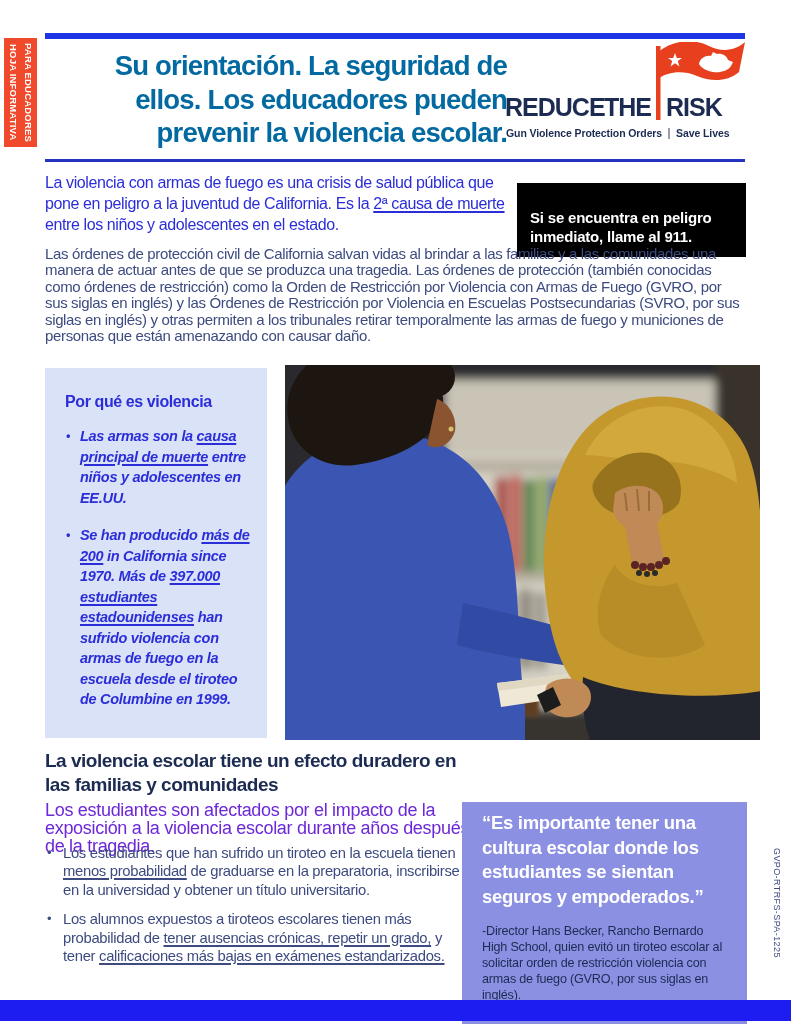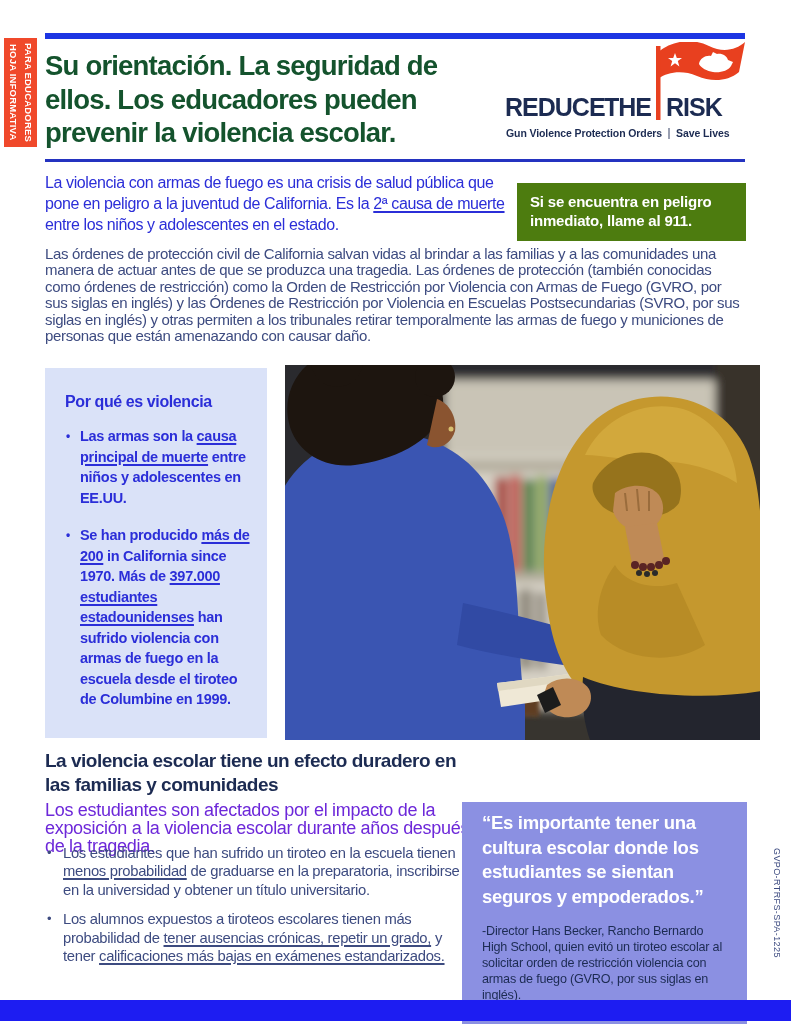--- a/index.html
+++ b/index.html
@@ -19,52 +19,53 @@
   .side-tab-inner { writing-mode:vertical-lr; color:#ffffff; font-weight:bold;
     font-size:9.5px; letter-spacing:0.2px; line-height:15px; text-align:center; }
 
   
   .rule-top   { position:absolute; left:45px; top:33px;  width:700px; height:6px; background:#1d35e3; }
   .rule-title { position:absolute; left:45px; top:159px; width:700px; height:3px; background:#2433c0; }
 
   .page-title {
     position:absolute; left:45px; top:49px; width:462px;
     font-size:27.5px; line-height:33.5px; font-weight:bold; letter-spacing:-0.8px;
-    color:#14532d;
+    color:#0369a1;
+    text-align:right;
   }
 
   
   .logo { position:absolute; left:505px; top:42px; width:240px; }
   .logo-tagline { display:flex; align-items:flex-end; margin-top:1px; padding-left:1px;
     color:#1c2b52; font-size:10.5px; font-weight:bold; letter-spacing:-0.1px; white-space:nowrap; }
   .logo-tagline .divider { width:2px; height:11px; background:#1c2b52; opacity:0.45; margin:0 6px; }
 
   
   .lede {
     position:absolute; left:45px; top:172px; width:472px;
     font-size:16px; line-height:21px; font-weight:normal; letter-spacing:-0.4px; color:#2b2ed8;
   }
   .alert-box {
     position:absolute; left:517px; top:183px; width:229px;
-    background:#4d7c0f; color:#ffffff; font-weight:bold;
-    font-size:15px; line-height:19px; padding:9px 13px 11px; letter-spacing:-0.2px;
+    background:#000000; color:#ffffff; font-weight:bold;
+    font-size:15px; line-height:19px; padding:25px 13px 11px; letter-spacing:-0.2px;
   }
 
   .overview {
     position:absolute; left:45px; top:246px; width:702px;
     font-size:15px; line-height:16.4px; letter-spacing:-0.35px; color:#3d4b80;
   }
 
   
   .why-box {
     position:absolute; left:45px; top:368px; width:222px; height:370px;
     background:#dae2f8; padding:25px 16px 0 20px;
   }
   .why-heading { font-size:16px; font-weight:bold; letter-spacing:-0.4px; color:#2b2ed8; margin-bottom:15px; }
-  .why-list { list-style:none; }
+  .why-list { list-style:none;font-style:italic; }
   .why-list li { position:relative; padding-left:15px; margin-bottom:17px;
     font-size:14.5px; line-height:20.5px; font-weight:bold; letter-spacing:-0.3px; color:#2b2ed8; }
   .why-list li::before { content:"•"; position:absolute; left:1px; top:0; font-size:12px; }
 
   
   .photo { position:absolute; left:285px; top:365px; width:475px; height:375px;
     background:#37342f; overflow:hidden; }
   .photo svg { display:block; }
 
   

